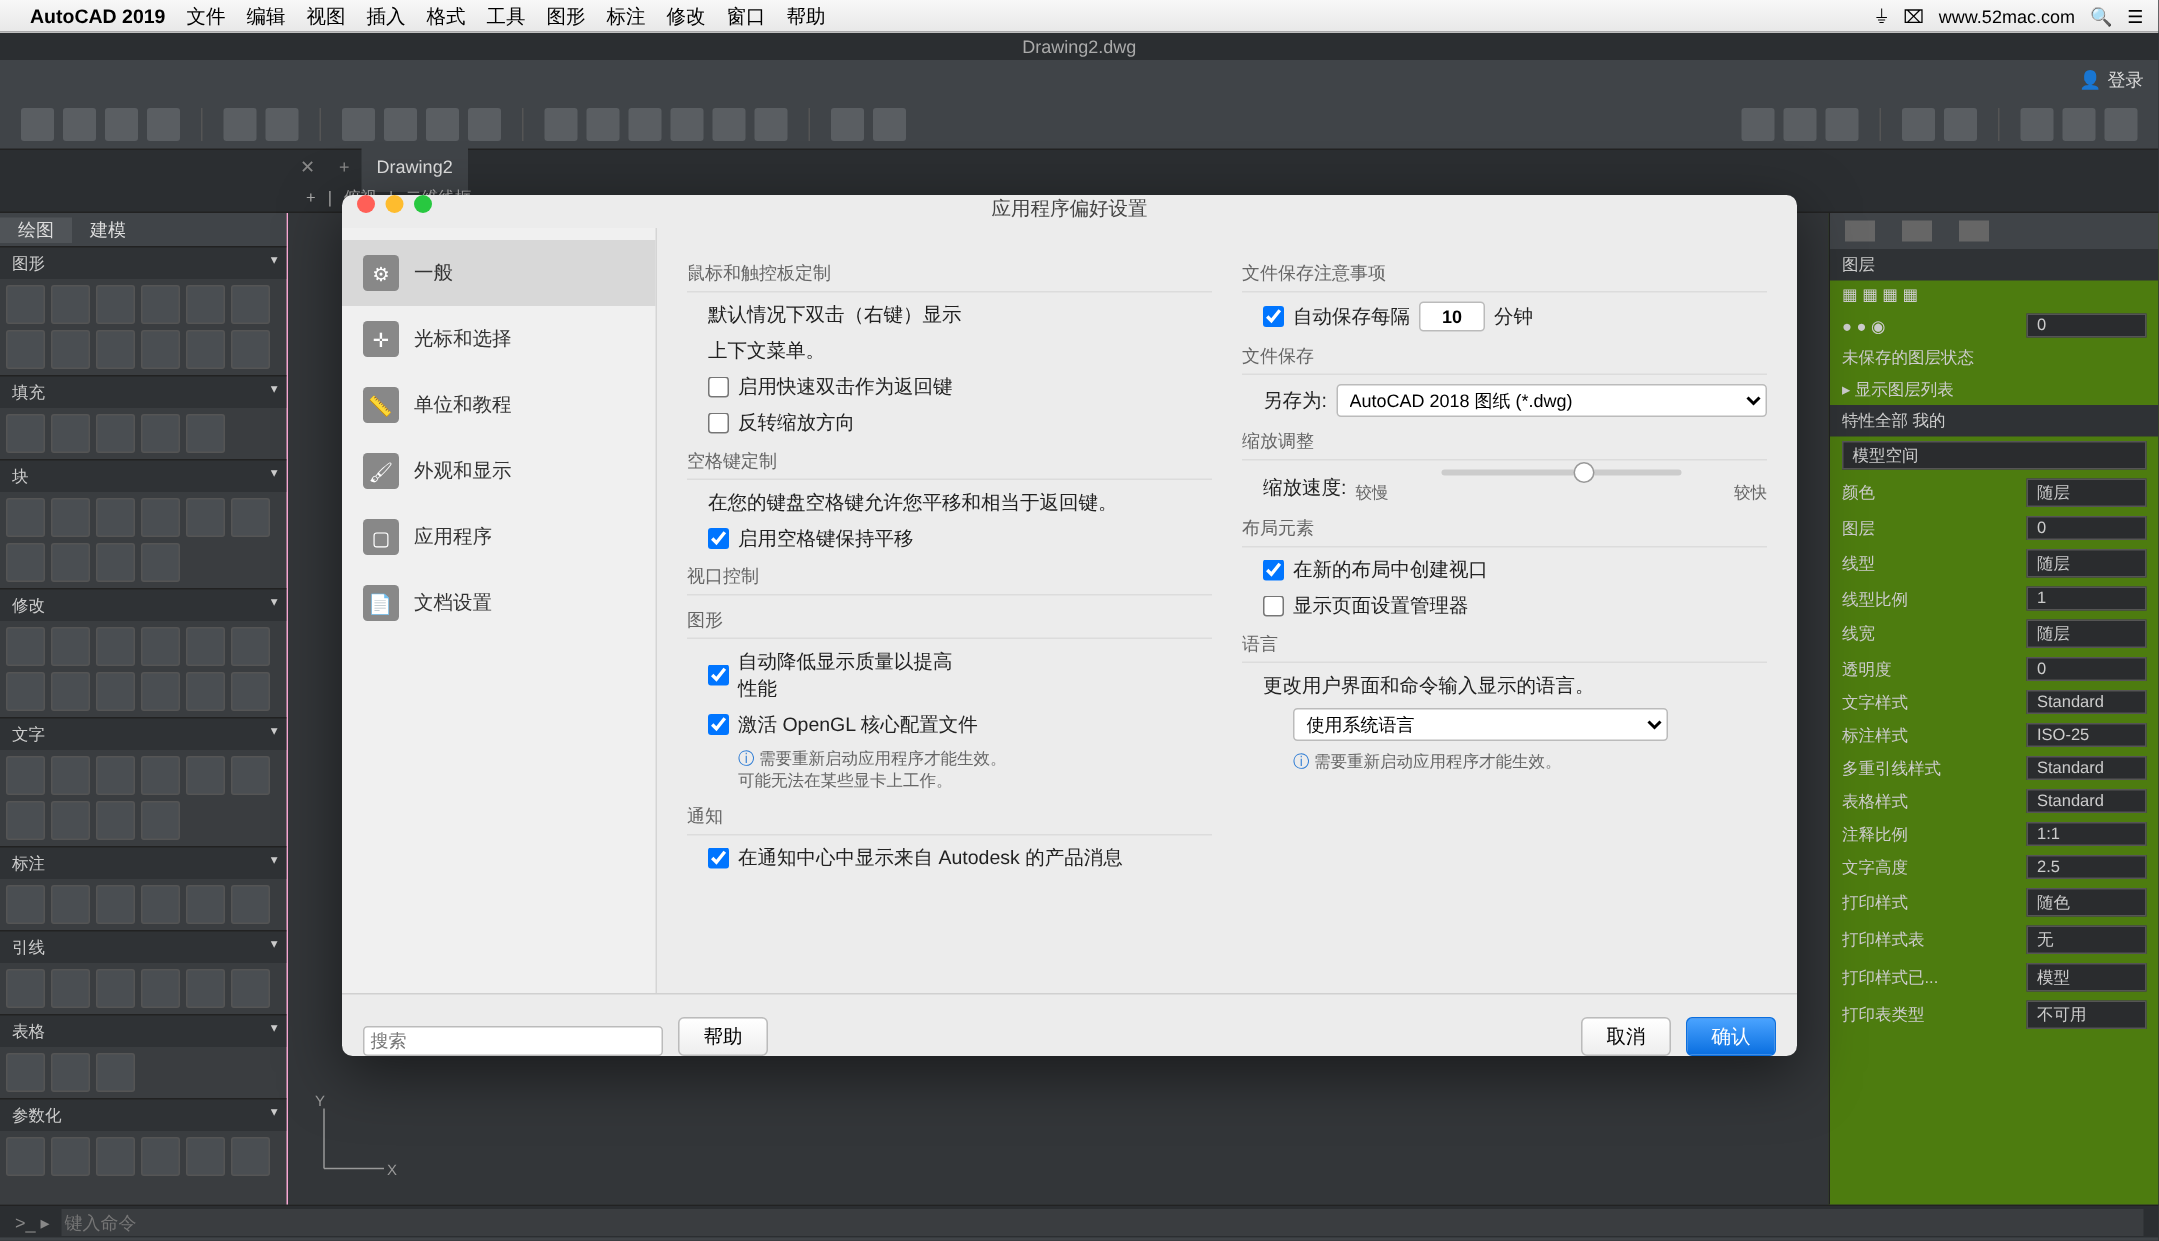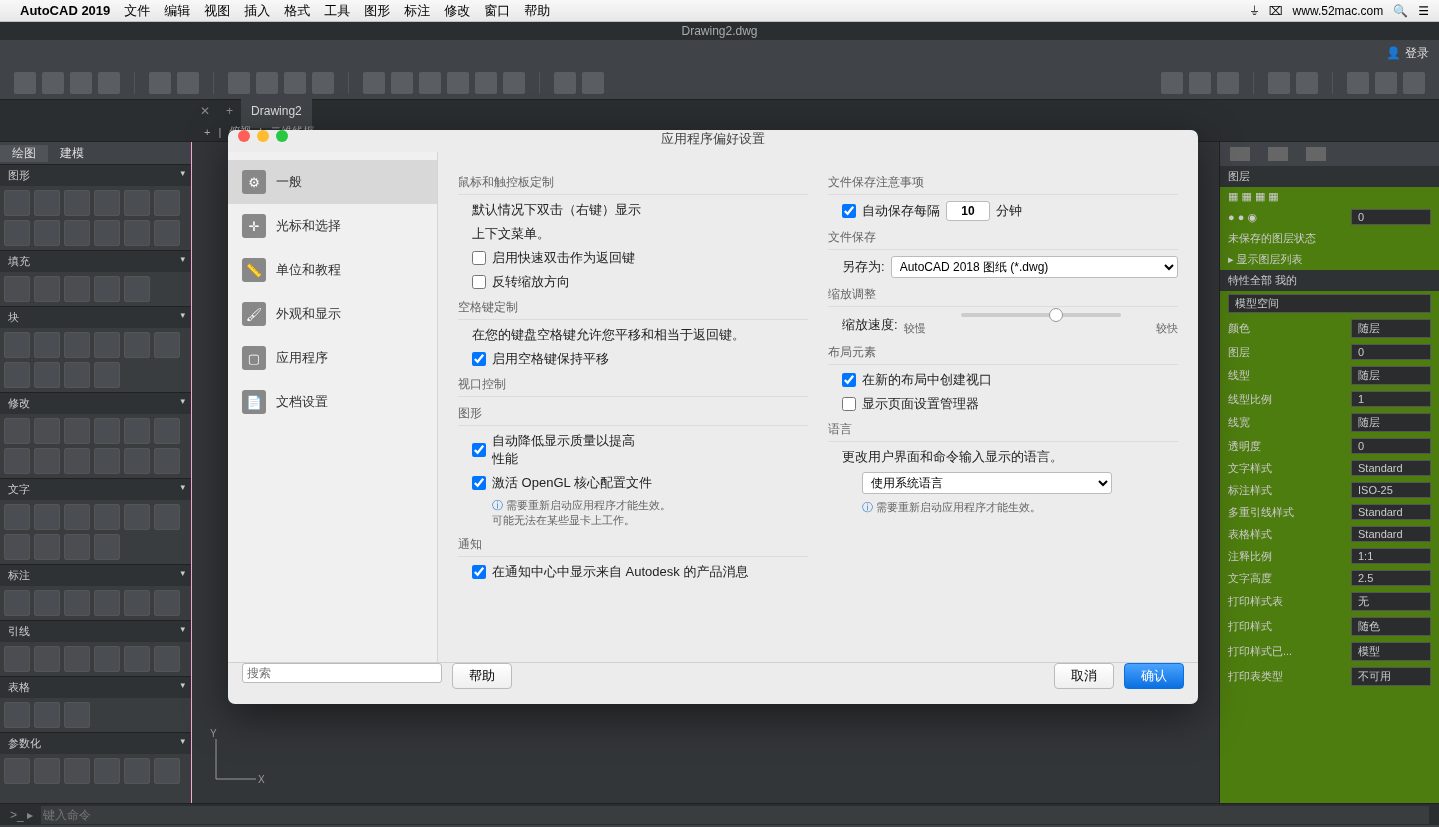--- a/index.html
+++ b/index.html
@@ -64,21 +64,21 @@
 .dialog .sitem { display: flex; align-items: center; gap: 10px; padding: 10px 14px; font-size: 13px; color: #333; }
 .dialog .sitem.active { background: #d8d8d8; }
 .dialog .sicon { width: 24px; height: 24px; background: #888; border-radius: 3px; display: flex; align-items: center; justify-content: center; color: #fff; }
 .dialog .content { flex: 1; display: flex; padding: 14px 20px; gap: 20px; overflow: auto; }
 .dialog .col { flex: 1; }
 .dialog .grouptitle { font-size: 12px; color: #666; margin: 8px 0 6px; border-bottom: 1px solid #dcdcdc; padding-bottom: 3px; }
 .dialog .line { font-size: 13px; color: #222; margin: 6px 0 6px 14px; display: flex; align-items: center; gap: 6px; }
 .dialog input[type=checkbox] { width: 14px; height: 14px; }
 .dialog .note { font-size: 11px; color: #666; margin-left: 34px; }
 .dialog select, .dialog input[type=text] { font-size: 12px; padding: 2px 4px; border: 1px solid #bbb; border-radius: 3px; background: #fff; }
-.dialog .footer { height: 42px; border-top: 1px solid #d0d0d0; display: flex; align-items: flex-start; padding: 0 14px; gap: 10px; }
+.dialog .footer { height: 42px; border-top: 1px solid #d0d0d0; display: flex; align-items: flex-end; padding: 0 14px; gap: 10px; }
 .dialog .footer input[type=text] { width: 200px; }
 .dialog .footer .spacer { flex: 1; }
 .dialog .btn { padding: 3px 16px; font-size: 13px; border: 1px solid #bbb; background: linear-gradient(#fff,#eee); border-radius: 4px; }
 .dialog .btn.primary { background: linear-gradient(#4aa3ff,#0a6fe0); color: #fff; border-color: #0a6fe0; }
 
 
 .viewtabs { height: 20px; background: #2b2e31; display: flex; align-items: center; padding-left: 196px; font-size: 11px; color: #aaa; border-bottom: 1px solid #222; }
 .viewtabs span { padding: 0 8px; }
 
 
@@ -359,26 +359,26 @@
         </div>
         <div class="rrow">
           <span>注释比例</span>
           <span class="val">1:1</span>
         </div>
         <div class="rrow">
           <span>文字高度</span>
           <span class="val">2.5</span>
         </div>
         <div class="rrow">
+          <span>打印样式</span>
+          <span class="val">随色</span>
+        </div>
+        <div class="rrow">
           <span>打印样式表</span>
           <span class="val">无</span>
-        </div>
-        <div class="rrow">
-          <span>打印样式</span>
-          <span class="val">随色</span>
         </div>
         <div class="rrow">
           <span>打印样式已...</span>
           <span class="val">模型</span>
         </div>
         <div class="rrow">
           <span>打印表类型</span>
           <span class="val">不可用</span>
         </div>
       </div>

